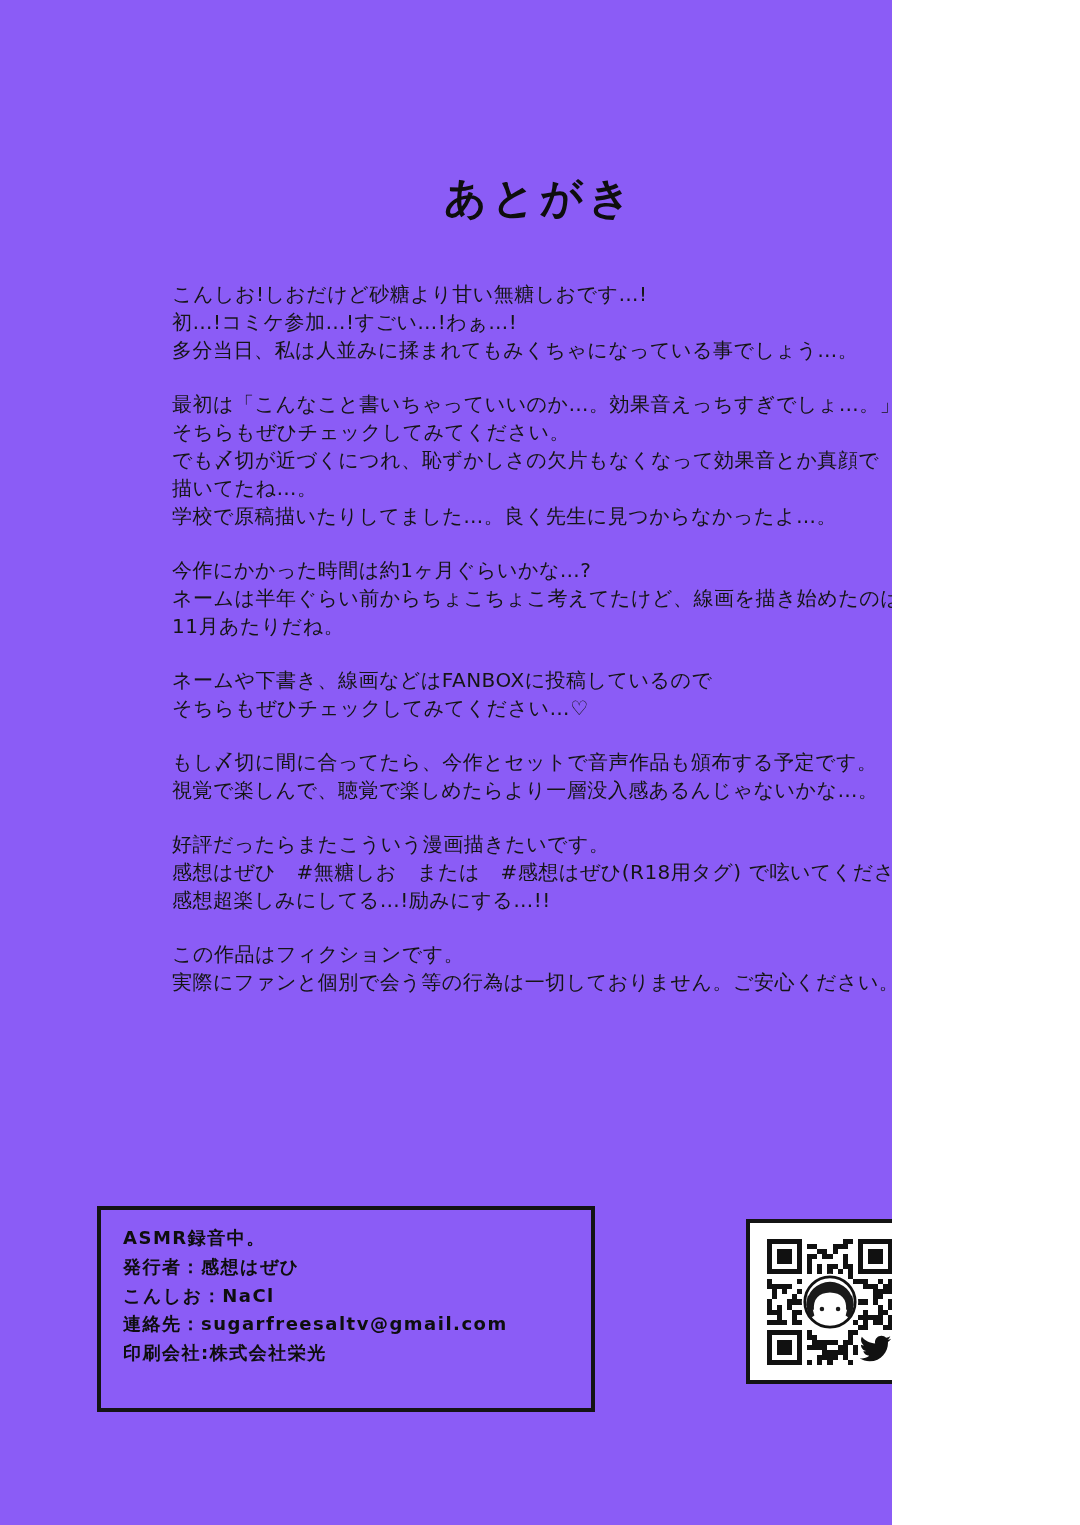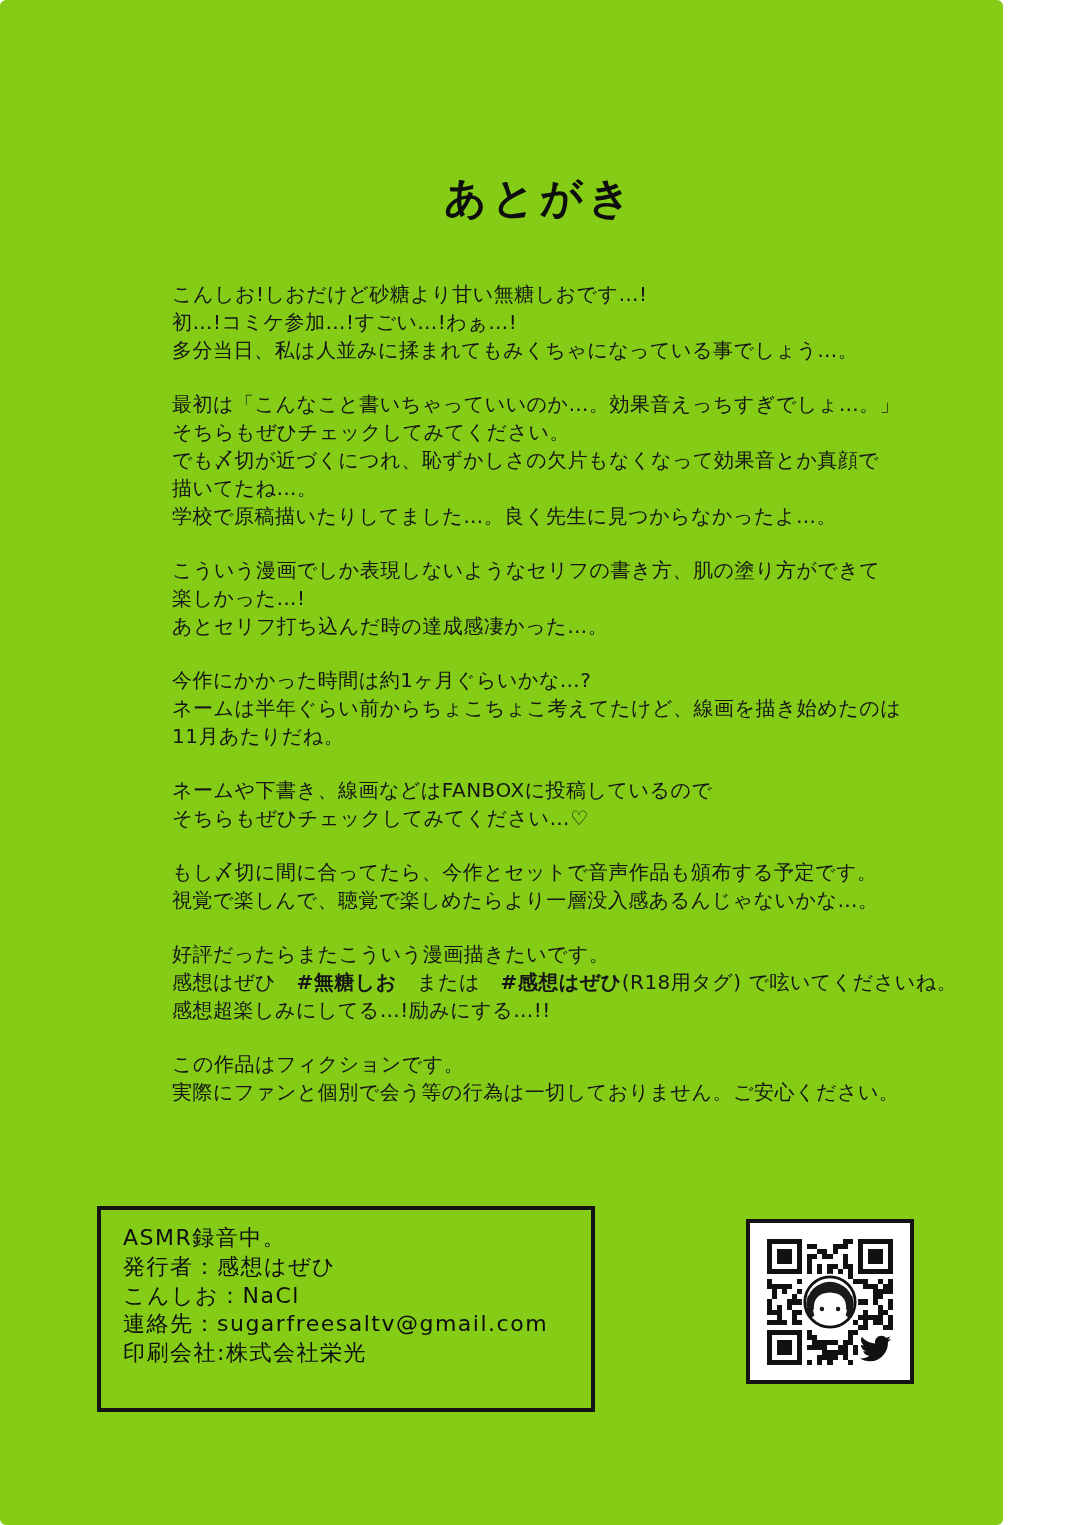--- a/index.html
+++ b/index.html
@@ -1,25 +1,24 @@
 <!DOCTYPE html>
 <html><head>
 <meta charset="utf-8">
 <style>
   * { margin: 0; padding: 0; box-sizing: border-box; }
   html, body { background: #ffffff; }
   .page {
     position: relative;
-    width: 1003px;
+    width: 892px;
     height: 1525px;
-    background: #84cc16;
+    background: #8b5cf6;
     overflow: hidden;
     font-family: "DejaVu Sans", "Liberation Sans", sans-serif;
     color: #111111;
-    border-radius: 6px;
   }
   .title {
     position: absolute;
     top: 170px;
     left: 0;
     width: 1080px;
     text-align: center;
     font-size: 42px;
     font-weight: 700;
     letter-spacing: 5px;
@@ -30,31 +29,31 @@
     left: 172px;
     top: 280px;
     width: 880px;
     font-size: 20px;
     line-height: 28px;
     letter-spacing: 0.5px;
     color: #151515;
   }
   .para { margin-bottom: 26px; }
   .line { white-space: nowrap; }
-  .tag { font-weight: 700; }
+  .tag { font-weight: 400; }
   .colophon {
     position: absolute;
     left: 97px;
     top: 1206px;
     width: 498px;
     height: 206px;
     border: 4px solid #141414;
     padding: 14px 10px 0 22px;
-    font-weight: 400;
-    font-size: 22px;
+    font-weight: 700;
+    font-size: 18px;
     line-height: 28.8px;
     letter-spacing: 1.5px;
     color: #0e0e0e;
   }
   .colophon .cline { white-space: nowrap; }
   .qr-box {
     position: absolute;
     left: 746px;
     top: 1219px;
     width: 168px;
@@ -94,25 +93,20 @@
     </p>
 
     <p class="para">
       <span class="line" style="display:block">最初は「こんなこと書いちゃっていいのか…。効果音えっちすぎでしょ…。」</span>
       <span class="line" style="display:block">そちらもぜひチェックしてみてください。</span>
       <span class="line" style="display:block">でも〆切が近づくにつれ、恥ずかしさの欠片もなくなって効果音とか真顔で</span>
       <span class="line" style="display:block">描いてたね…。</span>
       <span class="line" style="display:block">学校で原稿描いたりしてました…。良く先生に見つからなかったよ…。</span>
     </p>
 
-    <p class="para">
-      <span class="line" style="display:block">こういう漫画でしか表現しないようなセリフの書き方、肌の塗り方ができて</span>
-      <span class="line" style="display:block">楽しかった…!</span>
-      <span class="line" style="display:block">あとセリフ打ち込んだ時の達成感凄かった…。</span>
-    </p>
 
     <p class="para">
       <span class="line" style="display:block">今作にかかった時間は約1ヶ月ぐらいかな…?</span>
       <span class="line" style="display:block">ネームは半年ぐらい前からちょこちょこ考えてたけど、線画を描き始めたのは</span>
       <span class="line" style="display:block">11月あたりだね。</span>
     </p>
 
     <p class="para">
       <span class="line" style="display:block">ネームや下書き、線画などはFANBOXに投稿しているので</span>
       <span class="line" style="display:block">そちらもぜひチェックしてみてください…♡</span>

